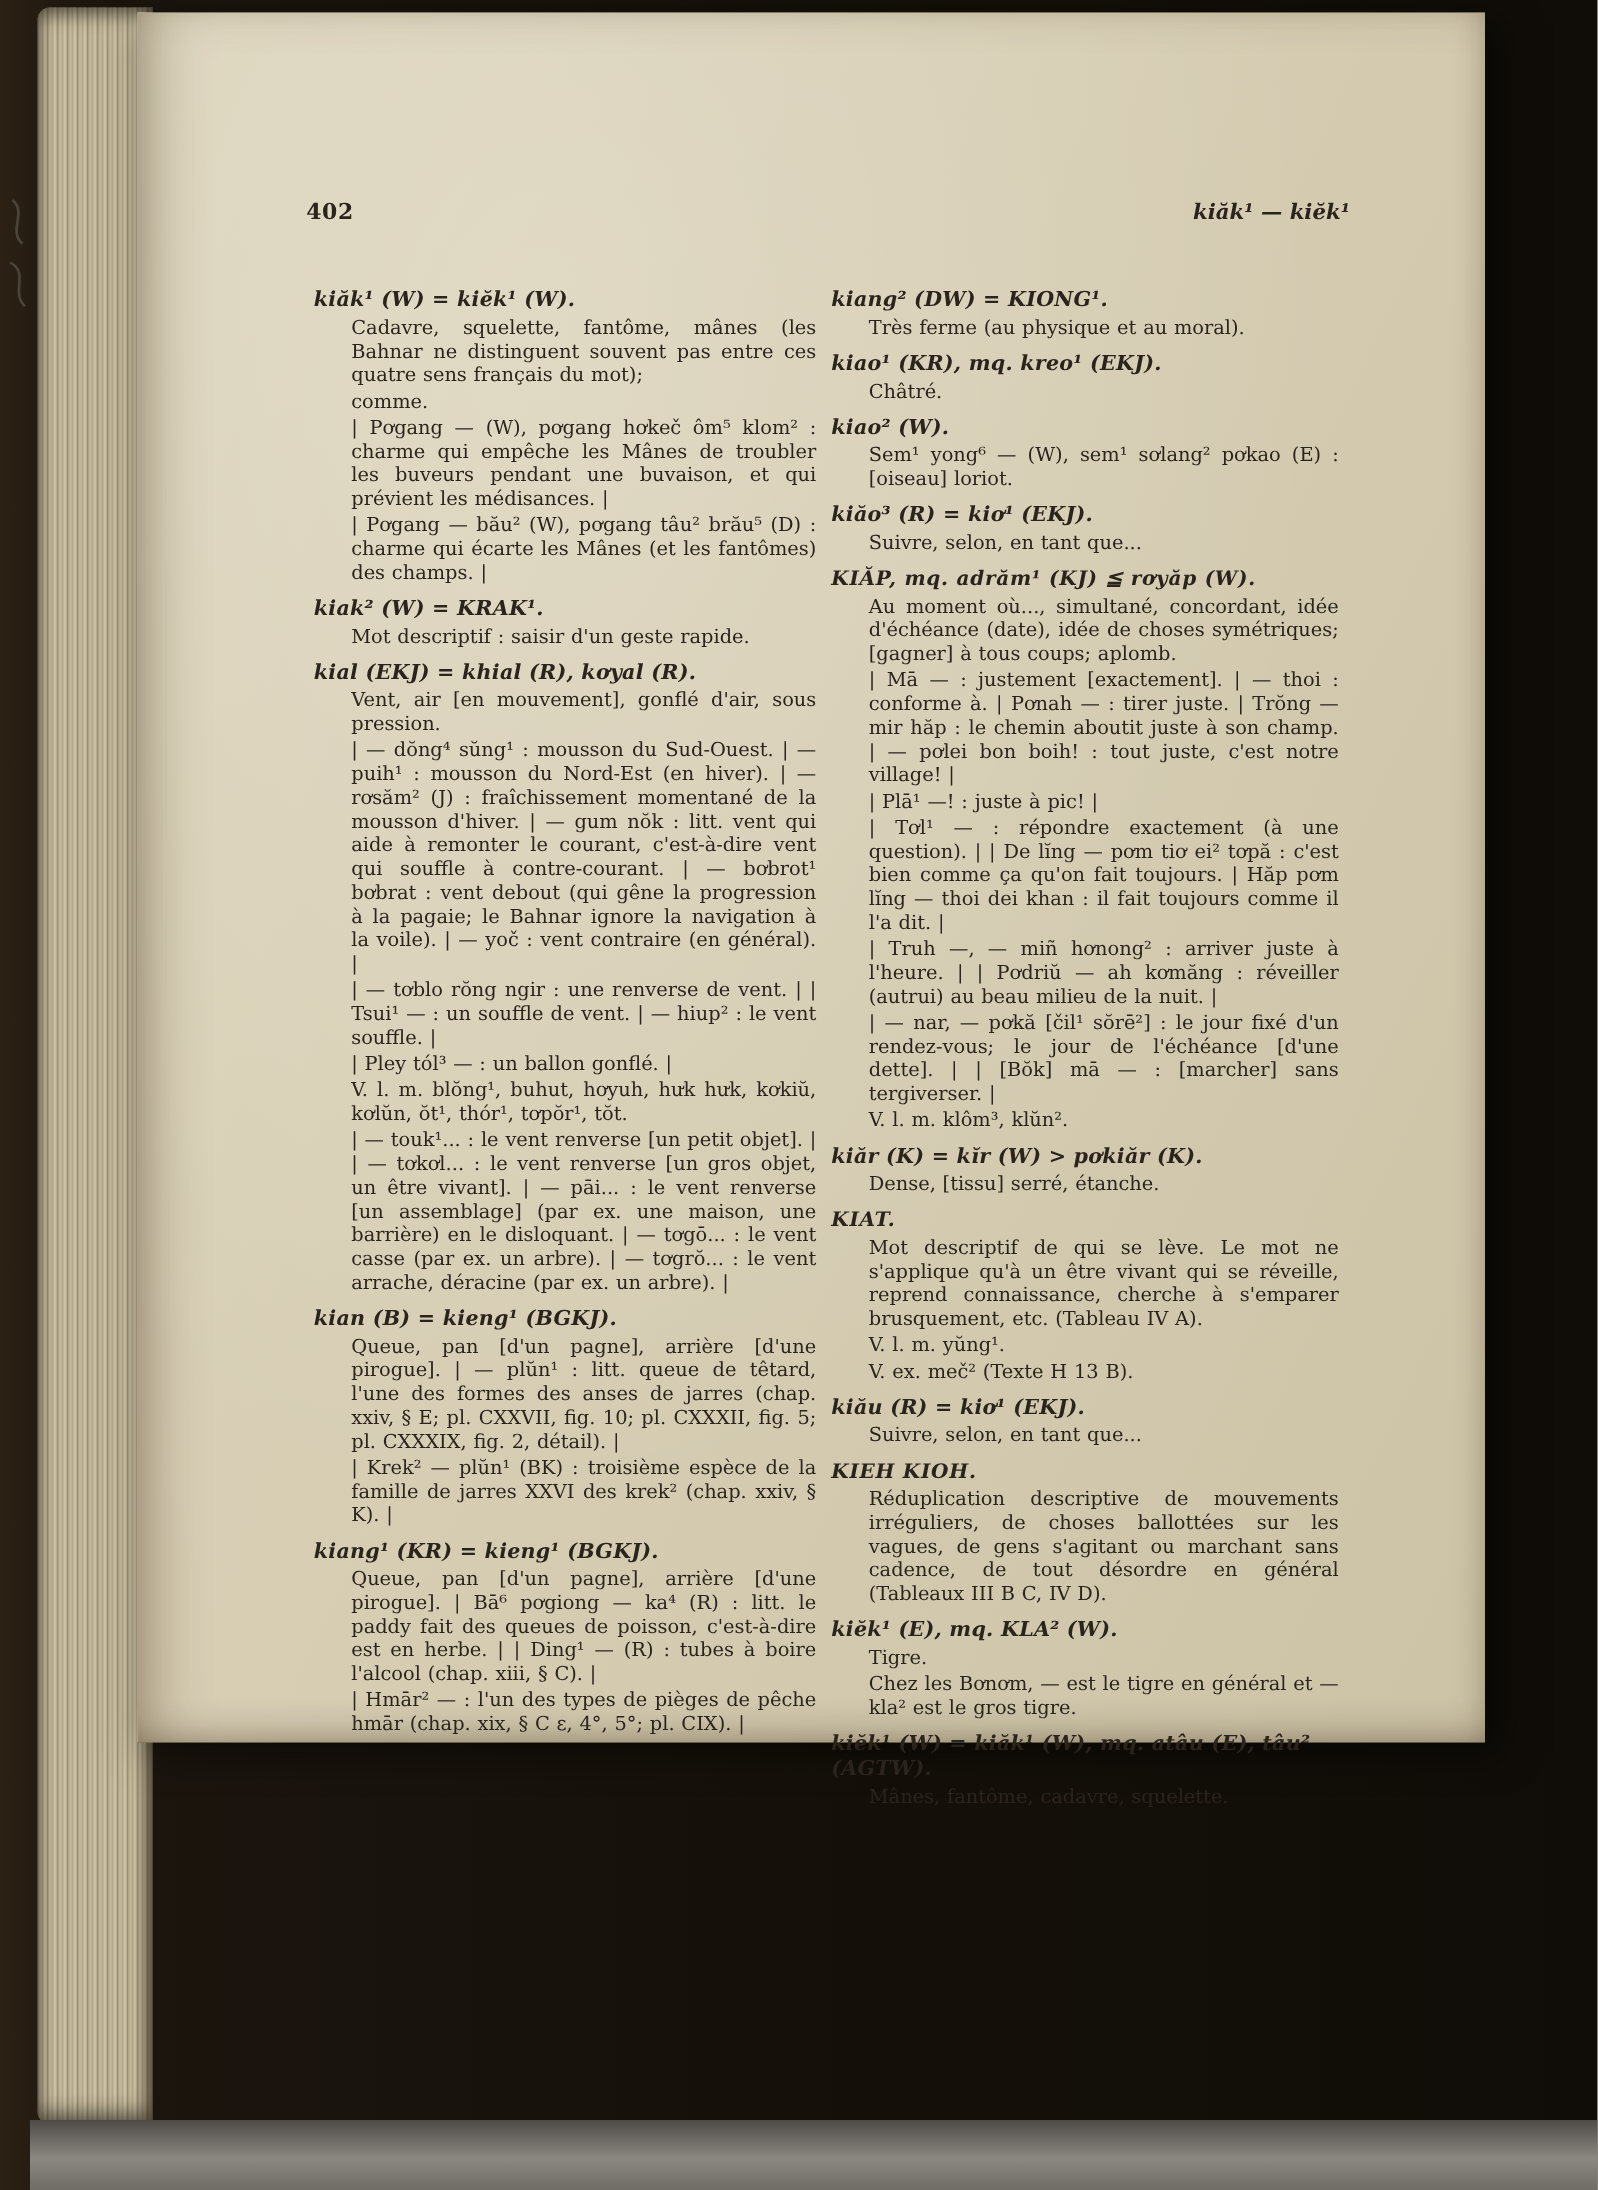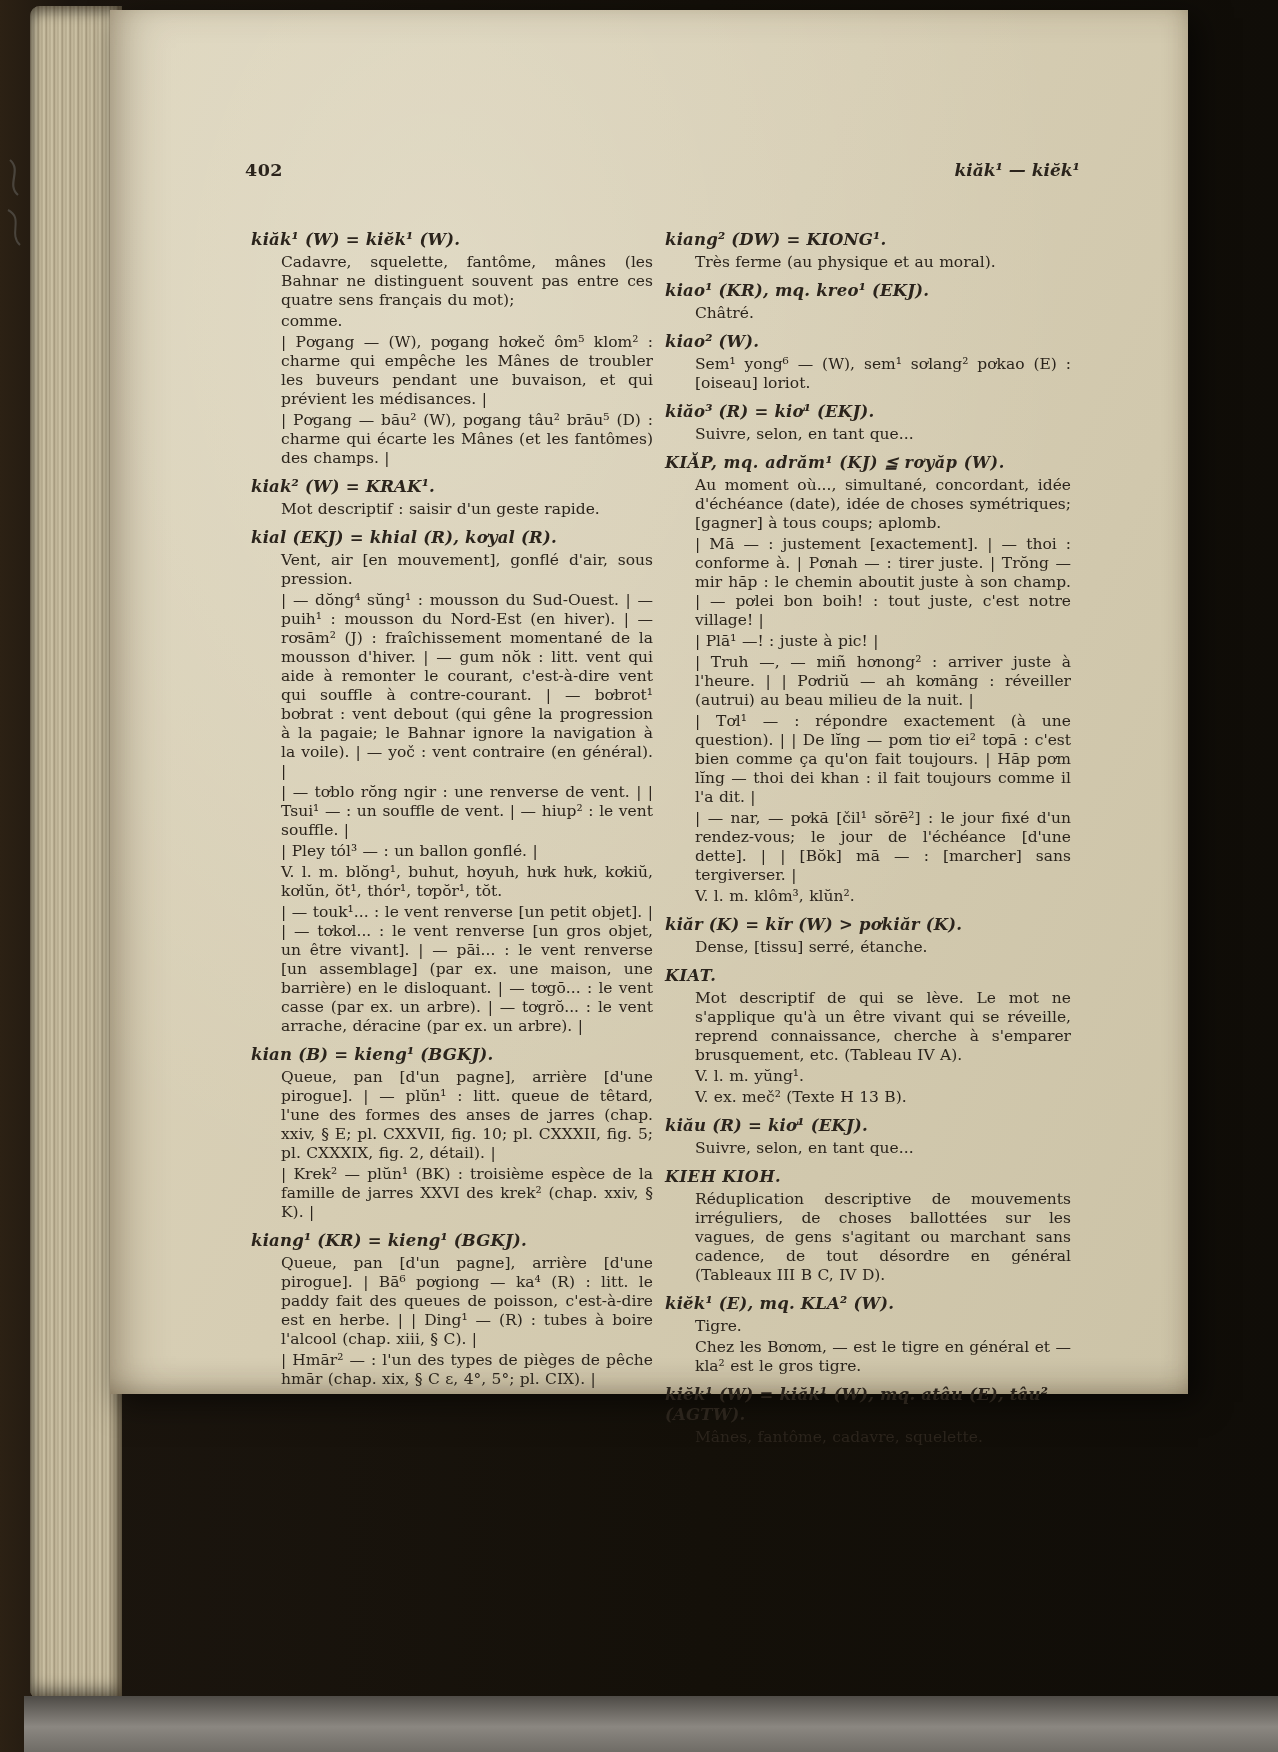--- a/index.html
+++ b/index.html
@@ -132,22 +132,22 @@
           </div>
           <div class="entry">
             <div class="head">kiăo³ (R) = kiơ¹ (EKJ).</div>
             <p class="para">Suivre, selon, en tant que...</p>
           </div>
           <div class="entry">
             <div class="head caps">KIĂP, mq. adrăm¹ (KJ) ≦ rơyăp (W).</div>
             <p class="para">Au moment où..., simultané, concordant, idée d'échéance (date), idée de choses symétriques; [gagner] à tous coups; aplomb.</p>
             <p class="para">| Mā — : justement [exactement]. | — thoi : conforme à. | Pơnah — : tirer juste. | Trŏng — mir hăp : le chemin aboutit juste à son champ. | — pơlei bon boih! : tout juste, c'est notre village! |</p>
             <p class="para">| Plā¹ —! : juste à pic! |</p>
+            <p class="para">| Tơl¹ — : répondre exactement (à une question). | | De lĭng — pơm tiơ ei² tơpă : c'est bien comme ça qu'on fait toujours. | Hăp pơm lĭng — thoi dei khan : il fait toujours comme il l'a dit. |</p>
             <p class="para">| Truh —, — miñ hơnong² : arriver juste à l'heure. | | Pơdriŭ — ah kơmăng : réveiller (autrui) au beau milieu de la nuit. |</p>
-            <p class="para">| Tơl¹ — : répondre exactement (à une question). | | De lĭng — pơm tiơ ei² tơpă : c'est bien comme ça qu'on fait toujours. | Hăp pơm lĭng — thoi dei khan : il fait toujours comme il l'a dit. |</p>
             <p class="para">| — nar, — pơkă [čil¹ sŏrē²] : le jour fixé d'un rendez-vous; le jour de l'échéance [d'une dette]. | | [Bŏk] mā — : [marcher] sans tergiverser. |</p>
             <p class="para">V. l. m. klôm³, klŭn².</p>
           </div>
           <div class="entry">
             <div class="head">kiăr (K) = kĭr (W) &gt; pơkiăr (K).</div>
             <p class="para">Dense, [tissu] serré, étanche.</p>
           </div>
           <div class="entry">
             <div class="head caps">KIAT.</div>
             <p class="para">Mot descriptif de qui se lève. Le mot ne s'applique qu'à un être vivant qui se réveille, reprend connaissance, cherche à s'emparer brusquement, etc. (Tableau IV A).</p>

